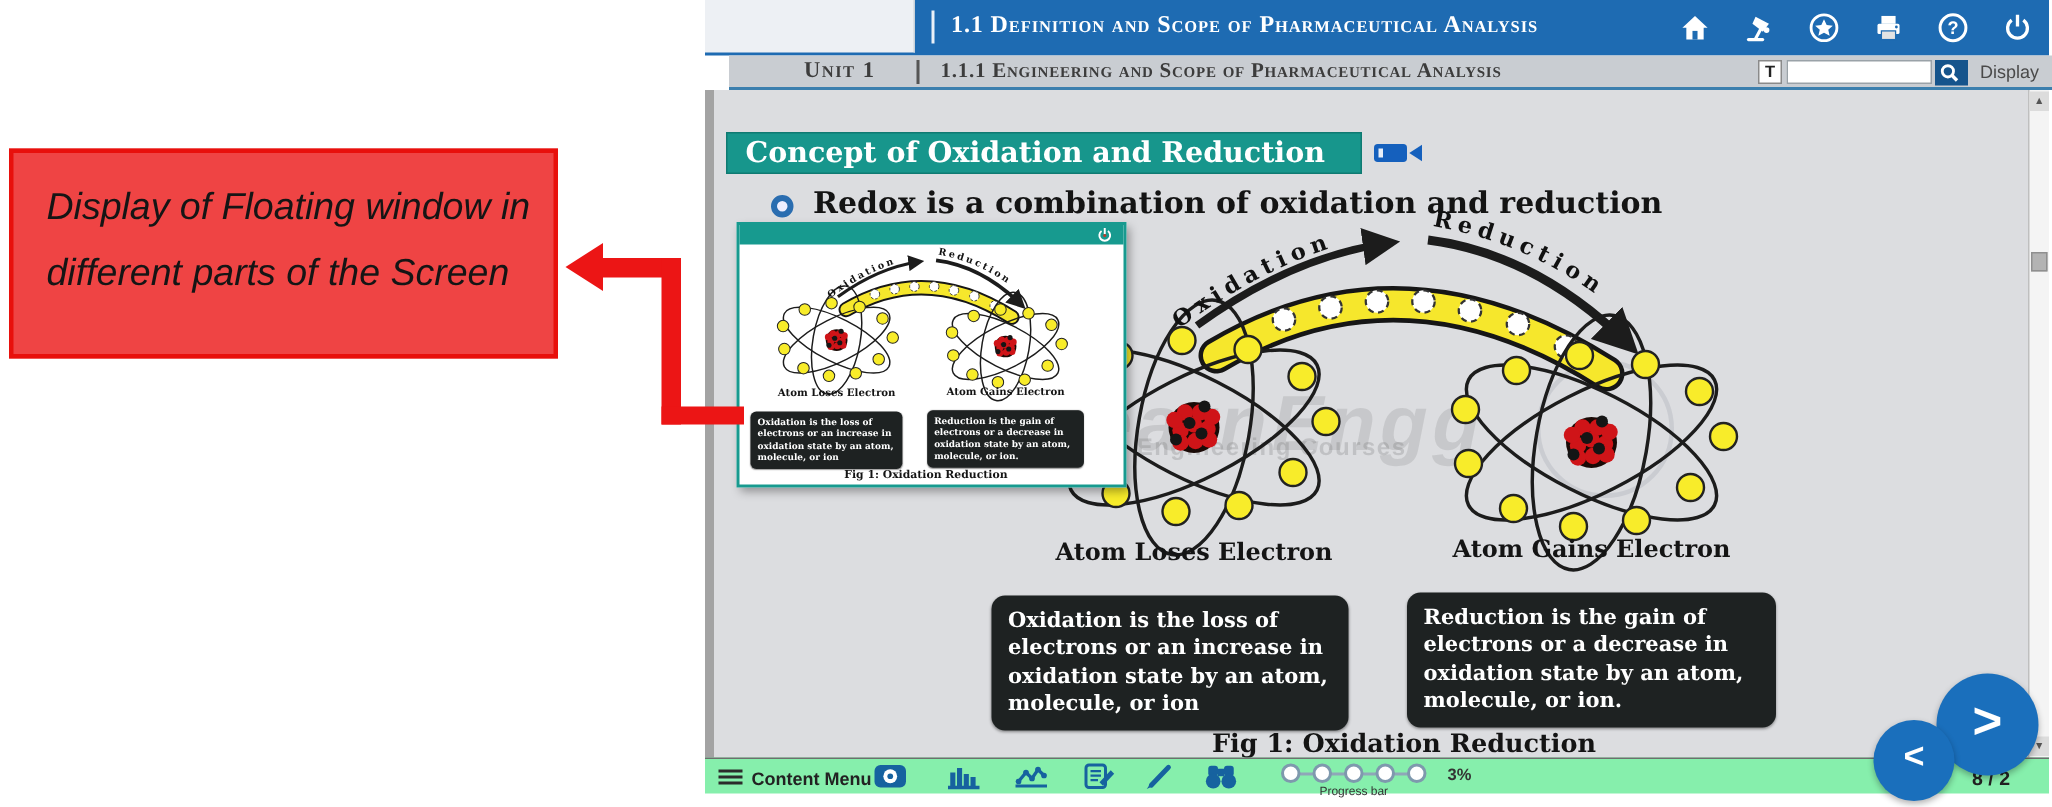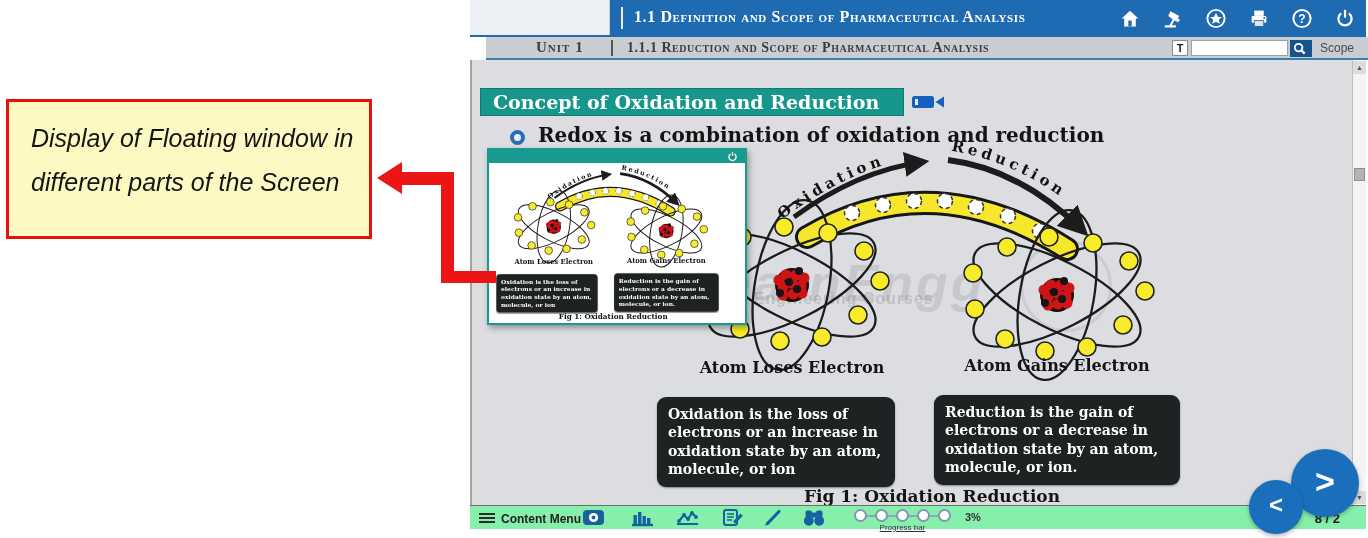--- a/index.html
+++ b/index.html
@@ -2,21 +2,21 @@
 <html><head>
 <meta charset="utf-8">
 <style>
   * { margin:0; padding:0; box-sizing:border-box; }
   html,body { width:1368px; height:538px; background:#fff; overflow:hidden;
               font-family:"Liberation Sans", sans-serif; }
   .page { position:relative; width:1368px; height:538px; background:#fff; }
   .abs { position:absolute; }
 
   
-  .callout { left:6px; top:99px; width:366px; height:140px; background:#fef9c3;
+  .callout { left:6px; top:99px; width:366px; height:140px; background:#ef4444;
              border:3px solid #e8100c; padding:14px 14px 0 22px; z-index:5; }
   .callout-text { font:italic 25px/44px "Liberation Sans", sans-serif; color:#151515; }
   .arr { background:#ec1515; z-index:40; }
   .arr-head { left:377px; top:162px; width:0; height:0; background:none;
               border-top:16px solid transparent; border-bottom:16px solid transparent;
               border-right:25px solid #ec1515; z-index:40; }
   .arr-h1 { left:400px; top:172px; width:53px; height:13px; }
   .arr-v  { left:441px; top:172px; width:13px; height:111px; }
   .arr-h2 { left:441px; top:271px; width:55px; height:12px; }
 
@@ -38,21 +38,21 @@
                font-variant:small-caps; letter-spacing:.5px; white-space:nowrap; }
   .tbtn { left:686px; top:3px; width:16px; height:16px; background:#fff; border:1px solid #8a8a8a;
           font:bold 11px/14px "Liberation Sans", sans-serif; text-align:center; color:#222; }
   .search-input { left:705px; top:3px; width:97px; height:16px; border:1px solid #9aa2a8;
                   background:#fff; font:11px "Liberation Sans", sans-serif; padding:0 3px; }
   .search-btn { left:804px; top:3px; width:22px; height:17px; background:#15548c; border:none; cursor:pointer; }
   .search-label { left:834px; top:4px; color:#4a4a4a; font:12px "Liberation Sans", sans-serif; }
 
   
   .content { left:0; top:60px; width:896px; height:445px; background:#dcdde0;
-             border-left:2px solid #a3a3a3; overflow:hidden; }
+             border-left:6px solid #a3a3a3; overflow:hidden; }
   .slide-heading { left:8px; top:28px; width:424px; height:28px; background:#17968c;
                    border:1px solid #0f7a72; color:#fff; font:bold 19px/26px "DejaVu Serif", serif;
                    padding-left:12px; z-index:2; }
   .camera { left:440px; top:33px; z-index:2; }
   .bullet-ring { left:38px; top:70px; width:15px; height:15px; border-radius:50%;
                  border:4px solid #2a6db0; background:#eef; z-index:2; }
   .bullet-text { left:66px; top:63px; color:#141414; font:bold 20px "DejaVu Serif", serif; z-index:2; }
 
   .wm { color:rgba(95,95,95,.16); z-index:1; }
   .wm-title { left:215px; top:193px; font:bold italic 52px "Liberation Sans", sans-serif; letter-spacing:3px; }
@@ -94,21 +94,21 @@
   .toolbar { left:0; top:505px; width:896px; height:24px; background:#86efac; border-top:1px solid #6e6e6e; }
   .burger { left:9px; top:7px; width:16px; cursor:pointer; }
   .burger i { display:block; height:2px; background:#2b2b2b; margin-bottom:2px; }
   .cm-label { left:31px; top:6px; color:#222; font:bold 12px "Liberation Sans", sans-serif; cursor:pointer; }
   .ticon { position:absolute; top:2px; cursor:pointer; }
   .pg-wrap { left:384px; top:3px; width:97px; height:20px; }
   .pg-line { position:absolute; left:6px; top:6px; width:85px; height:2px; background:#8fa6b8; }
   .pg-dot { position:absolute; top:0; width:13px; height:13px; border-radius:50%;
             background:#fff; border:2px solid #7e99ad; cursor:pointer; }
   .pg-label { position:absolute; left:0; top:14px; width:97px; text-align:center;
-              font:8px "Liberation Sans", sans-serif; color:#333;text-decoration:underline; }
+              font:8px "Liberation Sans", sans-serif; color:#333; }
   .pg-val { left:495px; top:5px; color:#333; font:bold 11px "Liberation Sans", sans-serif; }
   .page-ind { right:26px; top:5px; color:#222; font:bold 13px "Liberation Sans", sans-serif; }
 
   
   .navbtn { border-radius:50%; background:#1a6fbc; color:#fff; text-align:center;
             z-index:30; cursor:pointer; box-shadow:0 2px 4px rgba(0,0,0,.3);
             font-family:"Liberation Sans", sans-serif; font-weight:bold; }
   .nav-next { left:821px; top:449px; width:68px; height:68px; font-size:34px; line-height:64px; }
   .nav-prev { left:779px; top:480px; width:54px; height:54px; font-size:24px; line-height:50px; }
 
@@ -206,30 +206,30 @@
         <svg class="hicon" viewBox="0 0 20 20">
           <path d="M6.3,5.2 a6.3,6.3 0 1 0 7.4,0" fill="none" stroke="#fff" stroke-width="2.1"></path>
           <line x1="10" y1="1.8" x2="10" y2="9.2" stroke="#fff" stroke-width="2.1"></line>
         </svg>
       </div>
     </div>
 
     <div class="abs subbar">
       <div class="abs unit">Unit 1</div>
       <div class="abs sub-div"></div>
-      <div class="abs sub-title">1.1.1 Reduction and Scope of Pharmaceutical Analysis</div>
+      <div class="abs sub-title">1.1.1 Engineering and Scope of Pharmaceutical Analysis</div>
       <div class="abs tbtn">T</div>
       <input class="abs search-input" type="text" placeholder="" style="">
       <button class="abs search-btn">
         <svg viewBox="0 0 20 16" width="20" height="15">
           <circle cx="8.5" cy="7" r="4" fill="none" stroke="#fff" stroke-width="2"></circle>
           <line x1="11.5" y1="10" x2="15" y2="13.5" stroke="#fff" stroke-width="2.4"></line>
         </svg>
       </button>
-      <div class="abs search-label">Scope</div>
+      <div class="abs search-label">Display</div>
     </div>
 
     <div class="abs content">
 
       <div class="abs slide-heading">Concept of Oxidation and Reduction</div>
       <svg class="abs camera" width="34" height="18" viewBox="0 0 34 18">
         <rect x="0" y="3" width="22" height="12" rx="2.5" fill="#1560bd"></rect>
         <rect x="3" y="6" width="3" height="6" fill="#fff" opacity=".9"></rect>
         <polygon points="23.5,9 32,3.5 32,14.5" fill="#1560bd"></polygon>
       </svg>

